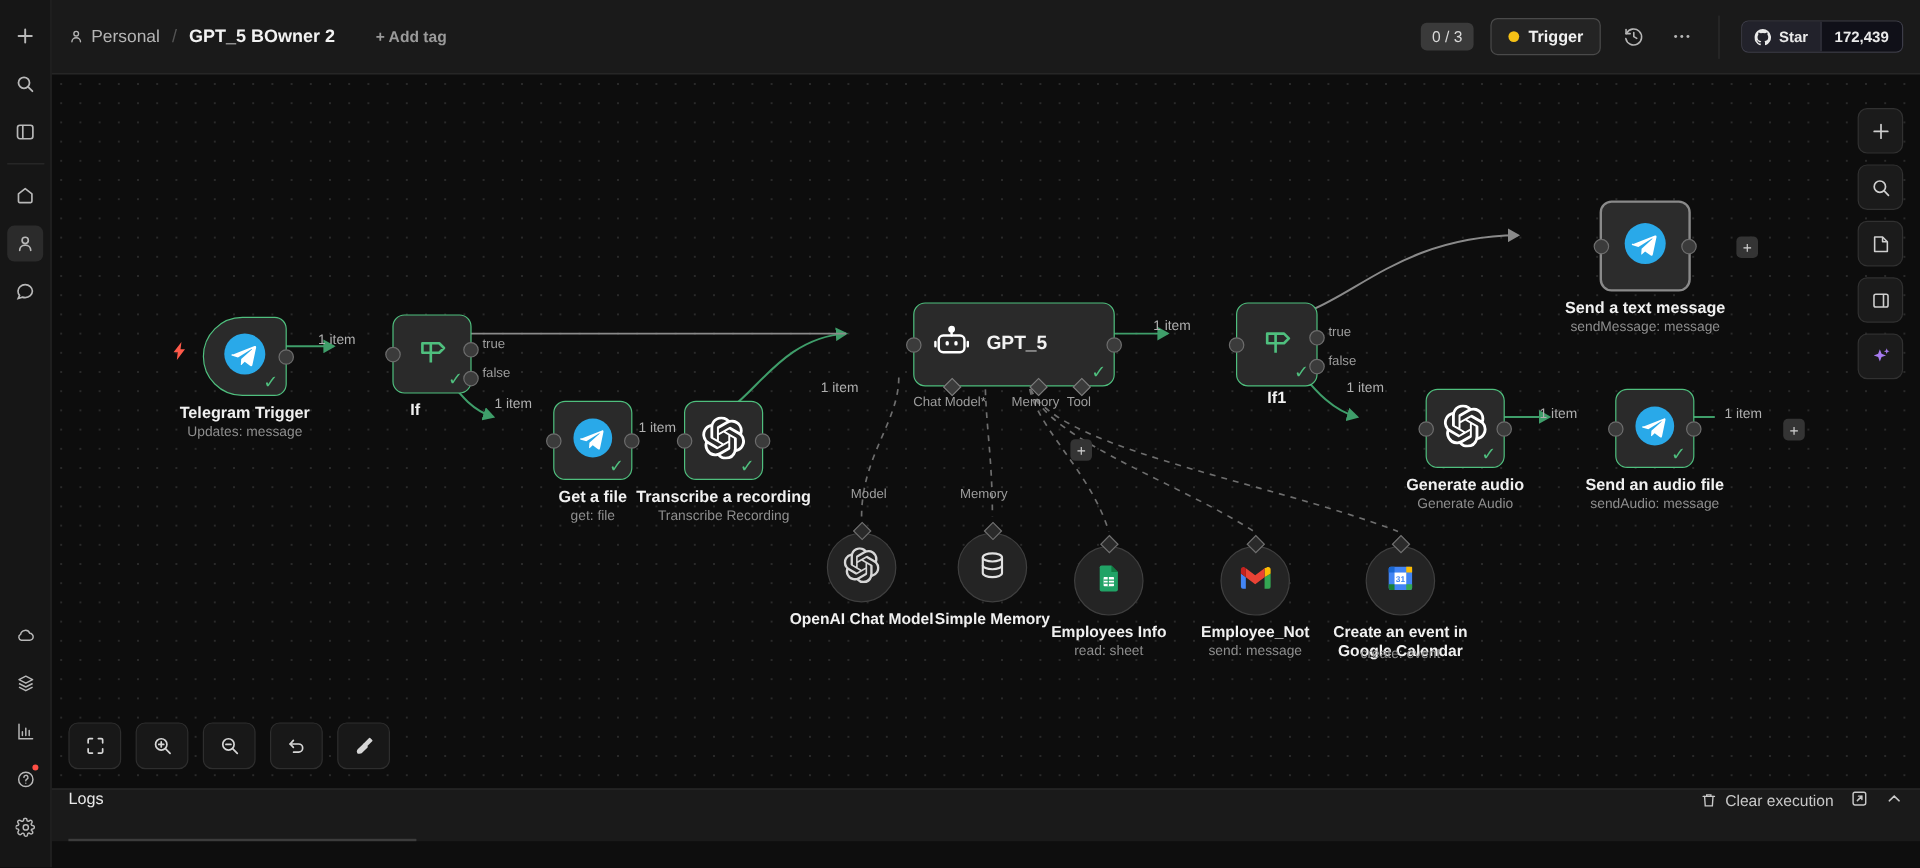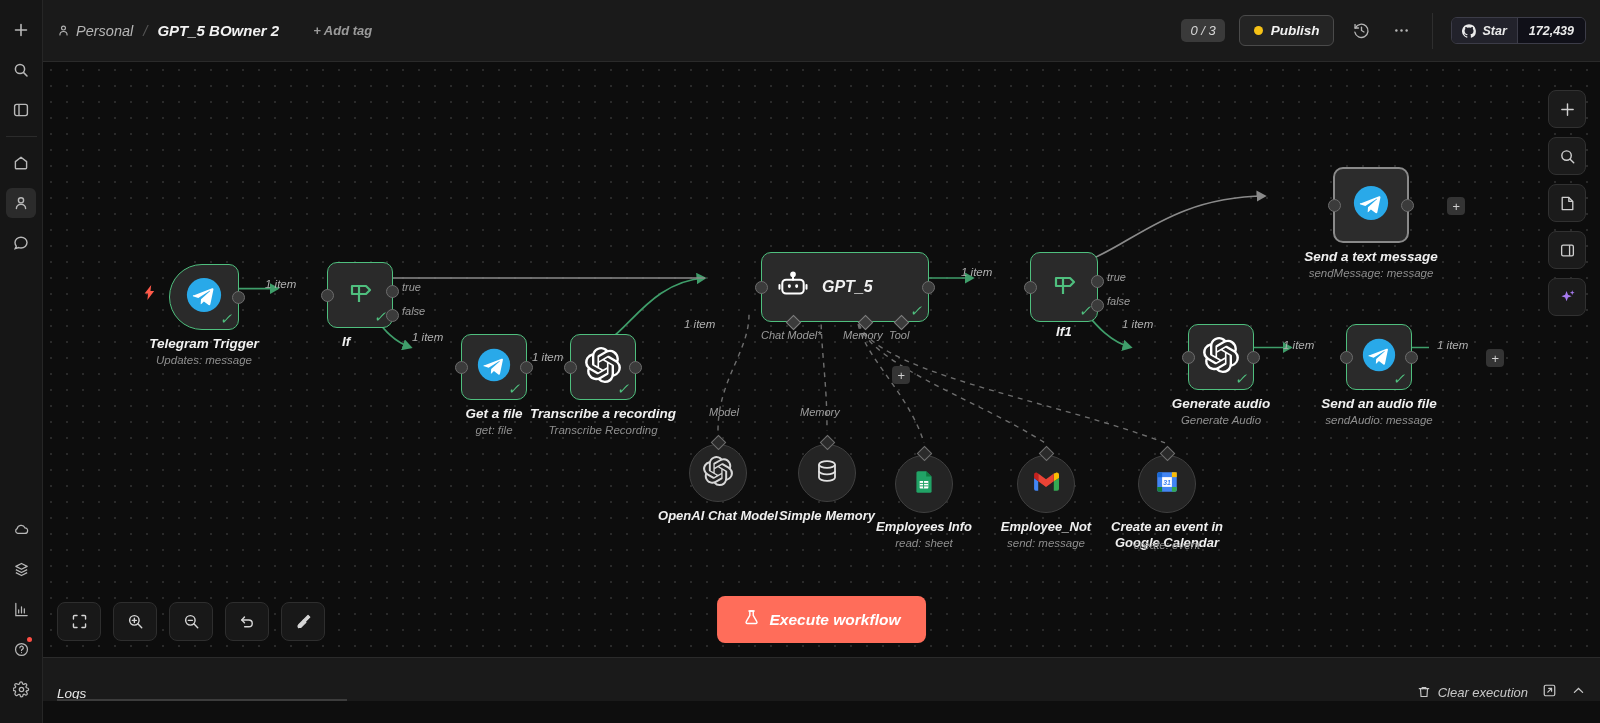--- a/index.html
+++ b/index.html
@@ -24,21 +24,21 @@
     display:flex; align-items:center; justify-content:center;
     color:#b8b8b8; position:relative;
   }
   .rail-btn.active { background:#2b2b2b; }
   .rail-sep { width:31px; height:1px; background:#2b2b2b; margin:6px 0; }
   .rail-top { padding-top:10px; display:flex; flex-direction:column; align-items:center; }
   .rail-bottom { margin-top:auto; padding-bottom:14px; display:flex; flex-direction:column; align-items:center; }
   .reddot { position:absolute; top:3px; right:4px; width:5px; height:5px; border-radius:50%; background:#ff4f45; }
 
   
-  .main { flex:1; position:relative; height:701px;font-style:italic; }
+  .main { flex:1; position:relative; height:701px; }
   .header {
     position:absolute; top:0; left:0; right:0; height:62px;
     background:#1a1a1a; border-bottom:1px solid #2a2a2a;
     display:flex; align-items:center; padding:0 14px;
     z-index:20;
   }
   .crumb { display:flex; align-items:center; gap:8px; font-size:14.5px; }
   .crumb .personal { color:#b5b5b5; display:flex; align-items:center; gap:6px; }
   .crumb .slash { color:#545454; font-size:15px; padding:0 2px; }
   .crumb .wfname { color:#f2f2f2; font-weight:700; font-size:15px; }
@@ -143,21 +143,21 @@
   .exec {
     position:absolute; left:50%; transform:translateX(-50%); bottom:14px;
     background:#ff6d5a; color:#fff; border-radius:8px; padding:13px 26px;
     font-size:15.5px; font-weight:700; display:flex; align-items:center; gap:10px; z-index:14;
   }
 
   
   .logs {
     position:absolute; bottom:0; left:0; right:0; height:44px;
     background:#1a1a1a; border-top:1px solid #2b2b2b;
-    display:flex; align-items:flex-end; padding:0 14px; z-index:20;
+    display:flex; align-items:flex-start; padding:0 14px; z-index:20;
   }
   .logs-title { font-size:13.5px; color:#e8e8e8; }
   .logs-underline { position:absolute; left:14px; bottom:0; width:290px; height:2px; background:#3c3c3c; }
   .logs-right { margin-left:auto; display:flex; align-items:center; gap:14px; color:#c8c8c8; font-size:13px; }
   .logs-right span.lbl { display:flex; align-items:center; gap:7px; }
   .oai { color:#fff; }
 </style>
 </head>
 <body>
 
@@ -250,21 +250,21 @@
         </span>
         <span class="slash">/</span>
         <span class="wfname">GPT_5 BOwner 2</span>
         <span class="addtag">+ Add tag</span>
       </div>
 
       <div class="hdr-right">
         <div class="counter">0 / 3</div>
         <div class="publish">
           <span class="pub-dot"></span>
-          <span>Publish</span>
+          <span>Trigger</span>
         </div>
         <div class="icon-btn">
           <svg width="19" height="19" viewBox="0 0 20 20" fill="none" stroke="currentColor" stroke-width="1.4" stroke-linecap="round">
               <path d="M3.2 7.4V3.8"></path>
               <path d="M3.2 7.4h3.6"></path>
               <path d="M3.6 7.2a7 7 0 1 1-.6 4.6"></path>
               <path d="M10 6.4V10l2.6 1.6"></path>
             </svg>
         </div>
         <div class="icon-btn">
@@ -650,29 +650,20 @@
             </svg>
         </div>
         <div class="btool">
           <svg width="17" height="17" viewBox="0 0 18 18" fill="none" stroke="currentColor" stroke-width="1.4" stroke-linejoin="round">
               <path d="M13.8 2.6l1.8 1.8-5 5-1.8-1.8z" fill="currentColor"></path>
               <path d="M8.8 7.6L4 12.4c-.8.8-.9 2.2-.3 3 .9-.2 2 .1 3-.7l4.8-4.8z" fill="currentColor"></path>
             </svg>
         </div>
       </div>
 
-      <div class="exec">
-        <span>
-          <svg width="17" height="17" viewBox="0 0 18 18" fill="none" stroke="#fff" stroke-width="1.5" stroke-linejoin="round">
-              <path d="M7.2 2.2v4.6L3.4 13.3a1.3 1.3 0 0 0 1.1 2h9a1.3 1.3 0 0 0 1.1-2l-3.8-6.5V2.2z"></path>
-              <path d="M6.2 2.2h5.6" stroke-linecap="round"></path>
-            </svg>
-        </span>
-        <span>Execute workflow</span>
-      </div>
 
     </div>
 
     <div class="logs">
       <div class="logs-title">Logs</div>
       <div class="logs-underline"></div>
       <div class="logs-right">
         <span class="lbl">
           <svg width="14" height="14" viewBox="0 0 16 16" fill="none" stroke="currentColor" stroke-width="1.3" stroke-linecap="round">
               <path d="M2.6 4.2h10.8"></path>

